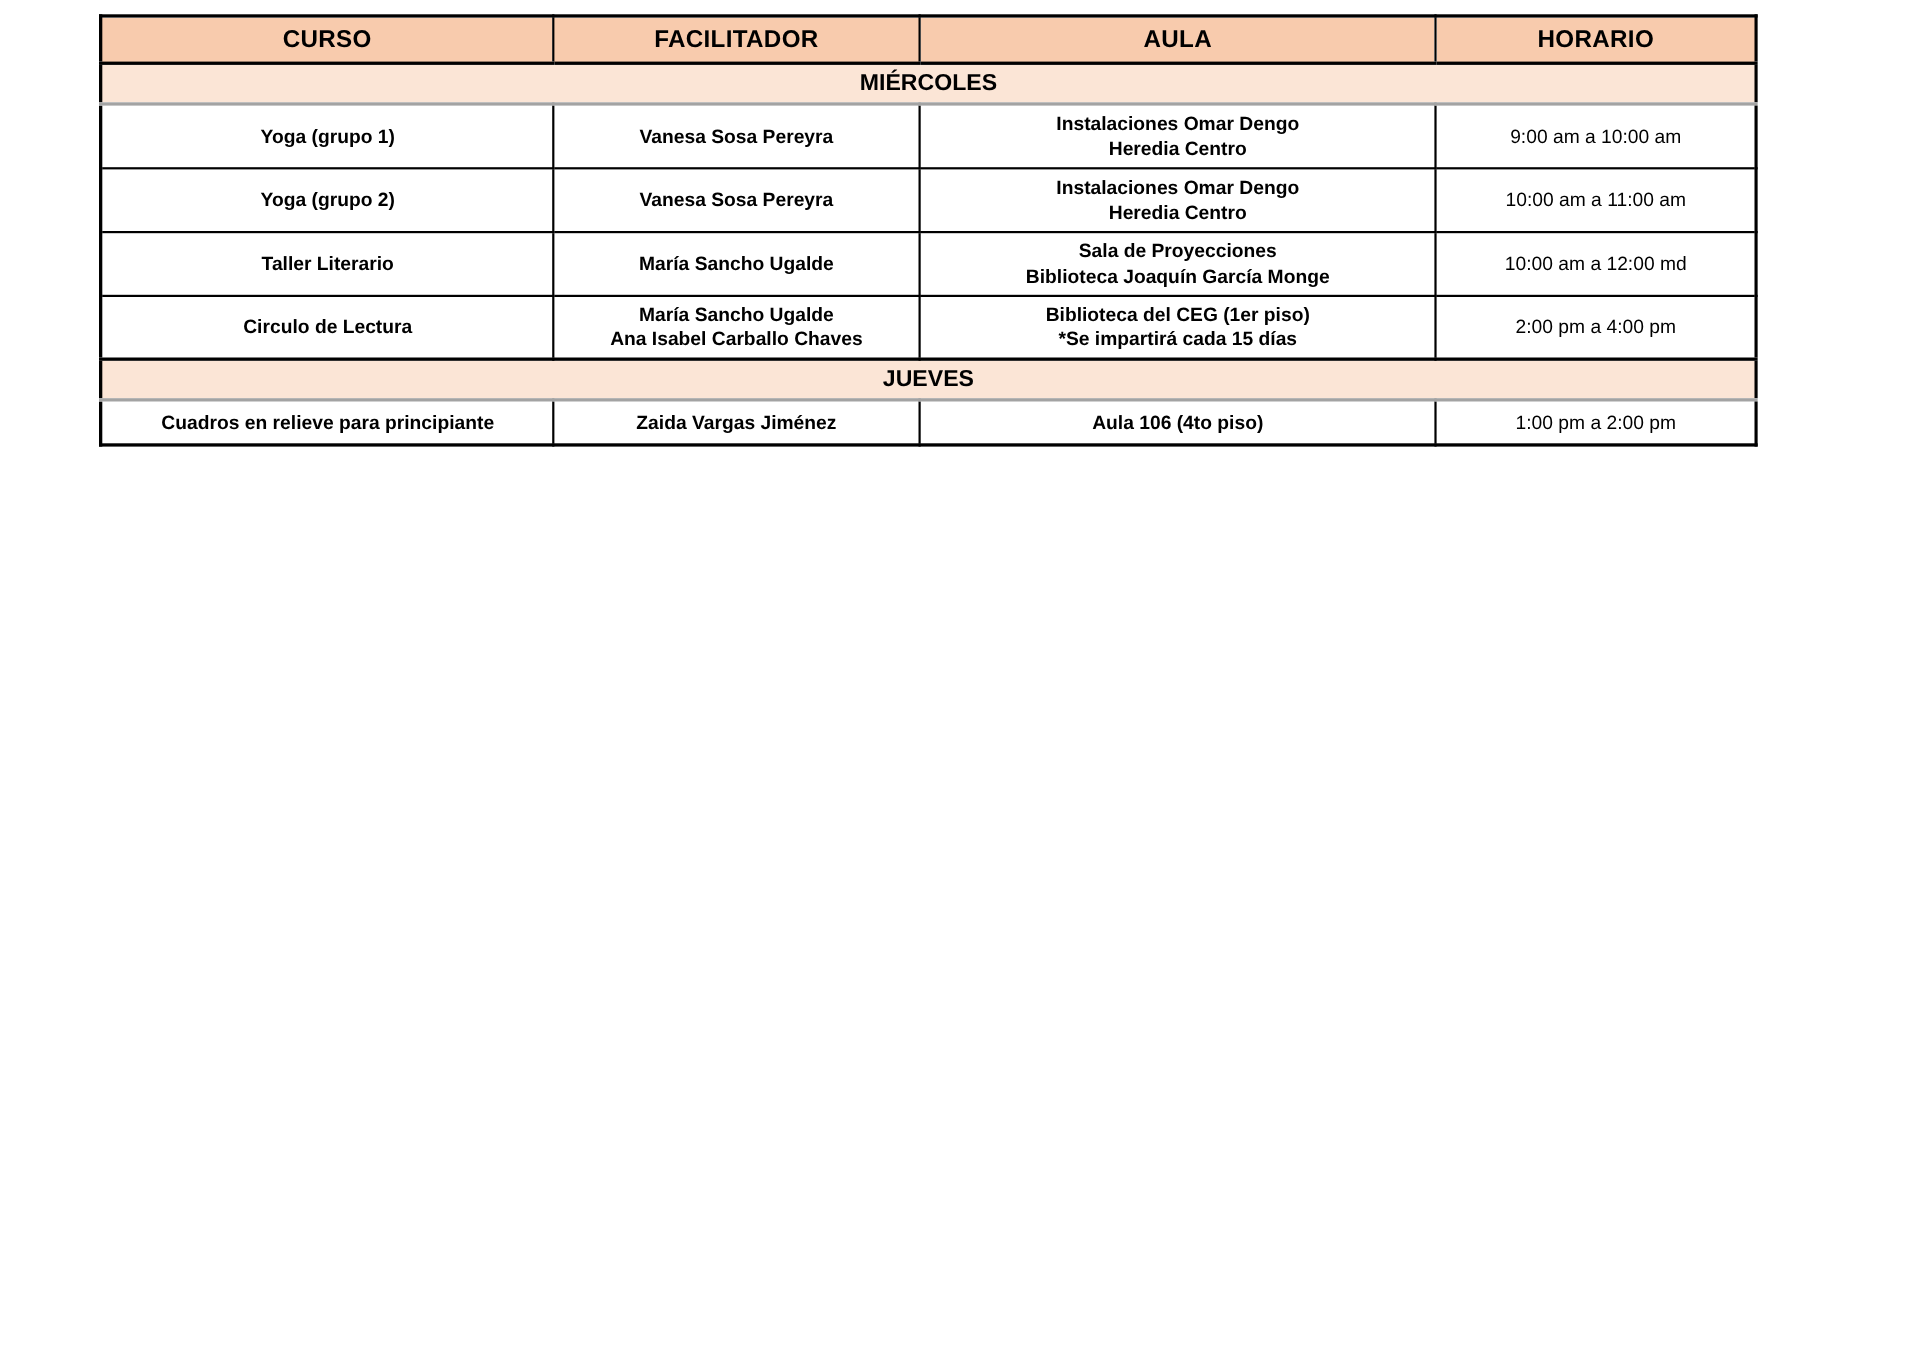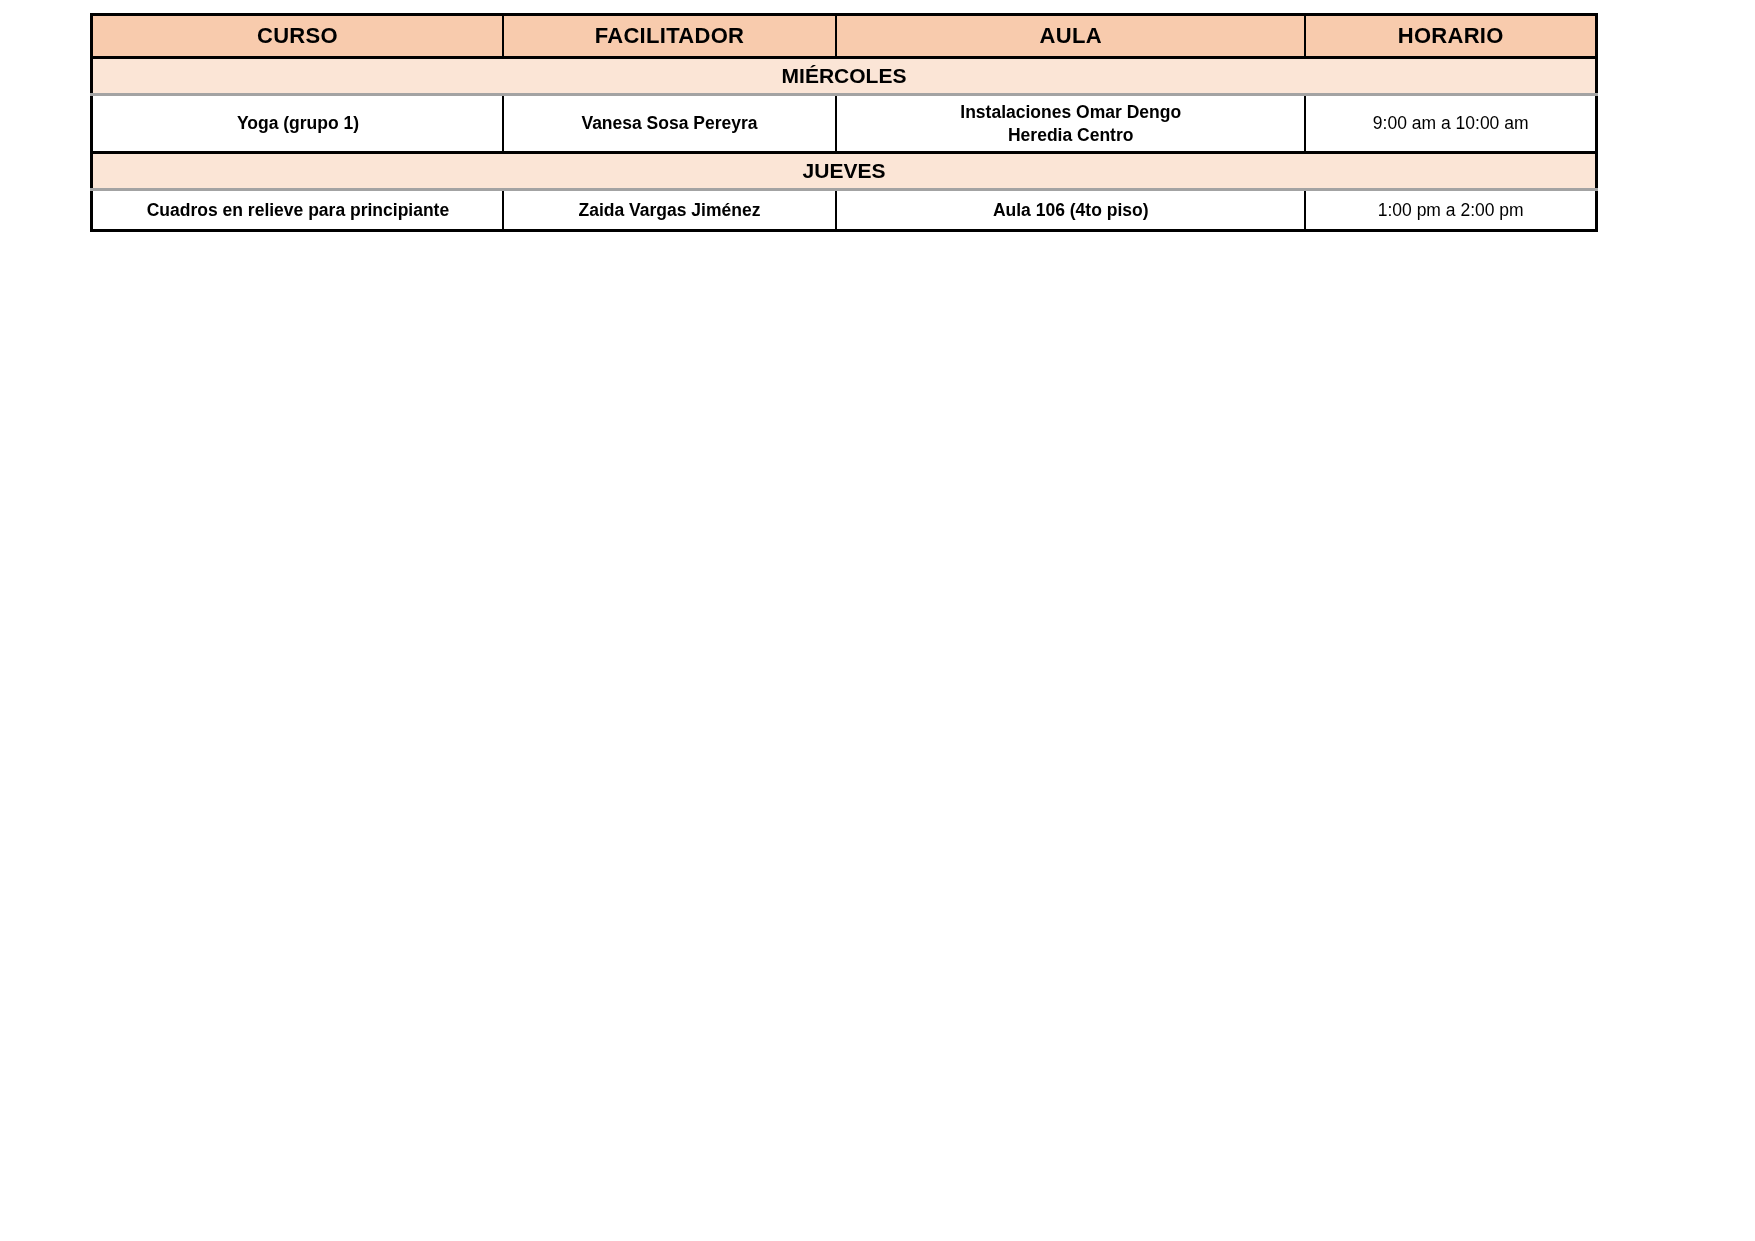--- a/index.html
+++ b/index.html
@@ -112,20 +112,54 @@
         <td class="curso">Yoga (grupo 1)</td>
         <td class="facilitador">
           <div>Vanesa Sosa Pereyra</div>
         </td>
         <td class="aula">
           <div>Instalaciones Omar Dengo</div>
           <div>Heredia Centro</div>
         </td>
         <td class="horario">9:00 am a 10:00 am</td>
       </tr>
+      <tr class="row tall">
+        <td class="curso">Yoga (grupo 2)</td>
+        <td class="facilitador">
+          <div>Vanesa Sosa Pereyra</div>
+        </td>
+        <td class="aula">
+          <div>Instalaciones Omar Dengo</div>
+          <div>Heredia Centro</div>
+        </td>
+        <td class="horario">10:00 am a 11:00 am</td>
+      </tr>
+      <tr class="row tall">
+        <td class="curso">Taller Literario</td>
+        <td class="facilitador">
+          <div>María Sancho Ugalde</div>
+        </td>
+        <td class="aula">
+          <div>Sala de Proyecciones</div>
+          <div>Biblioteca Joaquín García Monge</div>
+        </td>
+        <td class="horario">10:00 am a 12:00 md</td>
+      </tr>
+      <tr class="row tall">
+        <td class="curso">Circulo de Lectura</td>
+        <td class="facilitador">
+          <div>María Sancho Ugalde</div>
+          <div>Ana Isabel Carballo Chaves</div>
+        </td>
+        <td class="aula">
+          <div>Biblioteca del CEG (1er piso)</div>
+          <div>*Se impartirá cada 15 días</div>
+        </td>
+        <td class="horario">2:00 pm a 4:00 pm</td>
+      </tr>
 
       <tr class="section">
         <td colspan="4">JUEVES</td>
       </tr>
       <tr class="row short">
         <td class="curso">Cuadros en relieve para principiante</td>
         <td class="facilitador">
           <div>Zaida Vargas Jiménez</div>
         </td>
         <td class="aula">

